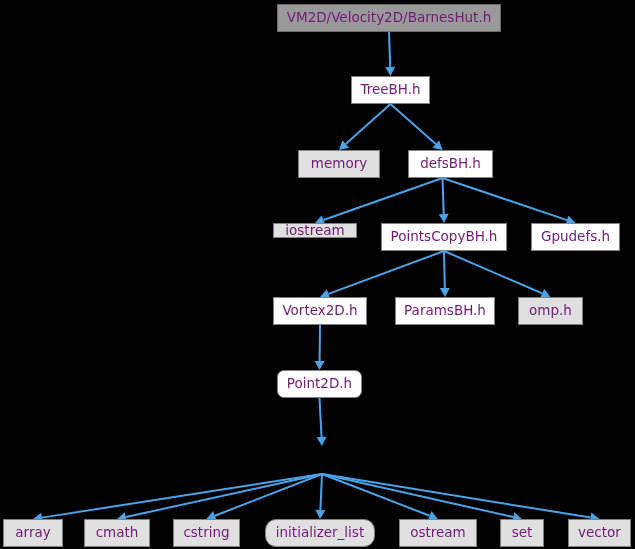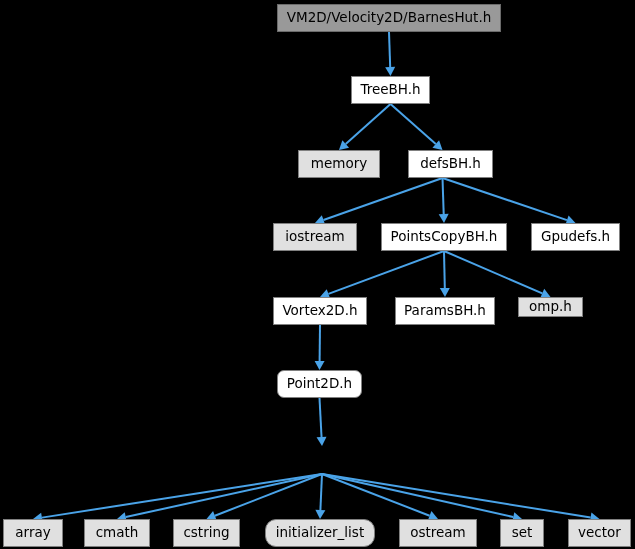--- a/index.html
+++ b/index.html
@@ -1,20 +1,20 @@
 <!DOCTYPE html>
 <html><head>
 <meta charset="utf-8">
 <style>
   html,body{margin:0;padding:0;background:#000;}
   #graph{position:relative;width:635px;height:549px;background:#000;
          font-family:"DejaVu Sans","Liberation Sans",sans-serif;overflow:hidden;}
   #edges{position:absolute;left:0;top:0;width:635px;height:549px;}
   .node{position:absolute;box-sizing:border-box;display:flex;align-items:center;
-        justify-content:center;font-size:13.5px;color:#000000;white-space:nowrap;
+        justify-content:center;font-size:13.5px;color:#701a75;white-space:nowrap;
         border:1px solid #808080;line-height:1;}
   .node.sys{background:#e0e0e0;}
   .node.hdr{background:#ffffff;}
   .node.root{background:#999999;border-color:#6b6b6b;}
 </style>
 </head>
 <body>
 
 <div id="graph">
   <svg id="edges" viewBox="0 0 635 549" xmlns="http://www.w3.org/2000/svg">
@@ -60,36 +60,36 @@
     </div>
     <div class="node hdr" style="left: 351px; top: 76px; width: 79px; height: 28px;">
       <span>TreeBH.h</span>
     </div>
     <div class="node sys" style="left: 298px; top: 150px; width: 82px; height: 28px;">
       <span>memory</span>
     </div>
     <div class="node hdr" style="left: 400px; top: 150px; width: 85px; height: 28px; margin-left: 8px;">
       <span>defsBH.h</span>
     </div>
-    <div class="node sys" style="left: 273px; top: 223px; width: 84px; height: 28px;">
+    <div class="node sys" style="left: 273px; top: 223px; width: 84px; height: 15px;">
       <span>iostream</span>
     </div>
     <div class="node hdr" style="left: 381px; top: 223px; width: 126px; height: 28px;">
       <span>PointsCopyBH.h</span>
     </div>
     <div class="node hdr" style="left: 531px; top: 223px; width: 89px; height: 28px;">
       <span>Gpudefs.h</span>
     </div>
     <div class="node hdr" style="left: 273px; top: 297px; width: 94px; height: 28px;">
       <span>Vortex2D.h</span>
     </div>
     <div class="node hdr" style="left: 395px; top: 297px; width: 100px; height: 28px;">
       <span>ParamsBH.h</span>
     </div>
-    <div class="node sys" style="left: 518px; top: 297px; width: 65px; height: 20px;">
+    <div class="node sys" style="left: 518px; top: 297px; width: 65px; height: 28px;">
       <span>omp.h</span>
     </div>
     <div class="node hdr" style="left: 277px; top: 370px; width: 85px; height: 28px; border-radius: 7px;">
       <span>Point2D.h</span>
     </div>
     <div class="node sys" style="left: 3px; top: 519px; width: 60px; height: 28px;">
       <span>array</span>
     </div>
     <div class="node sys" style="left: 84px; top: 519px; width: 66px; height: 28px;">
       <span>cmath</span>

